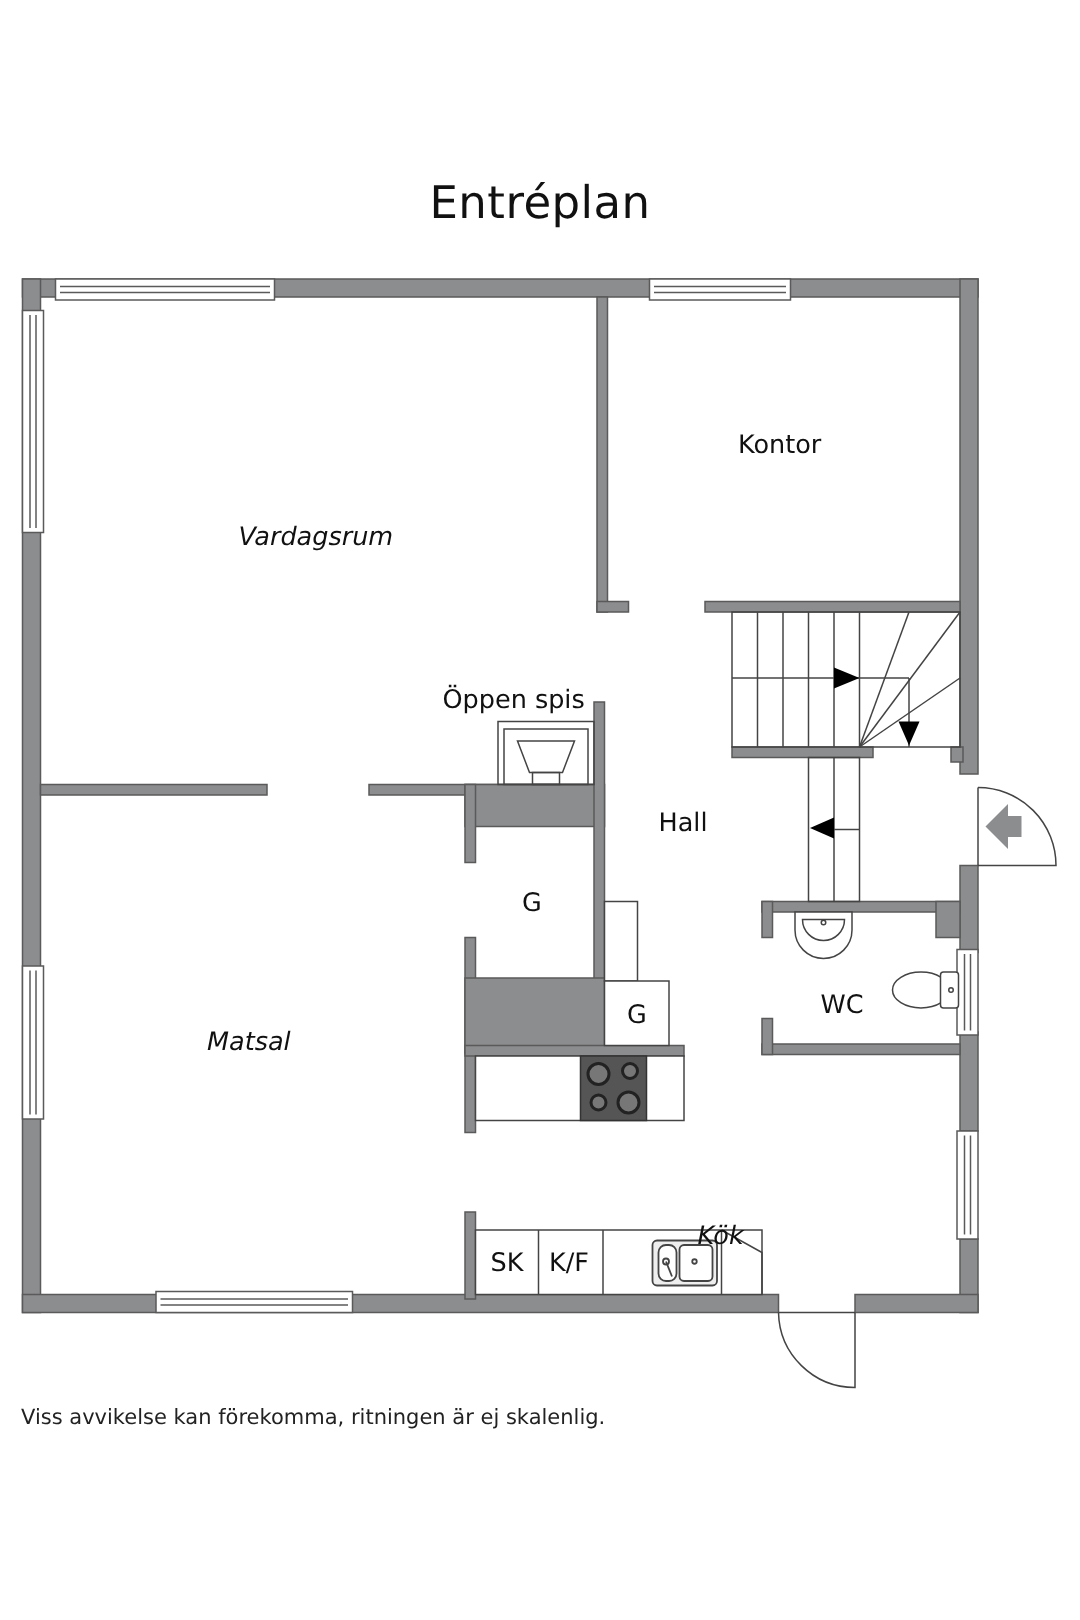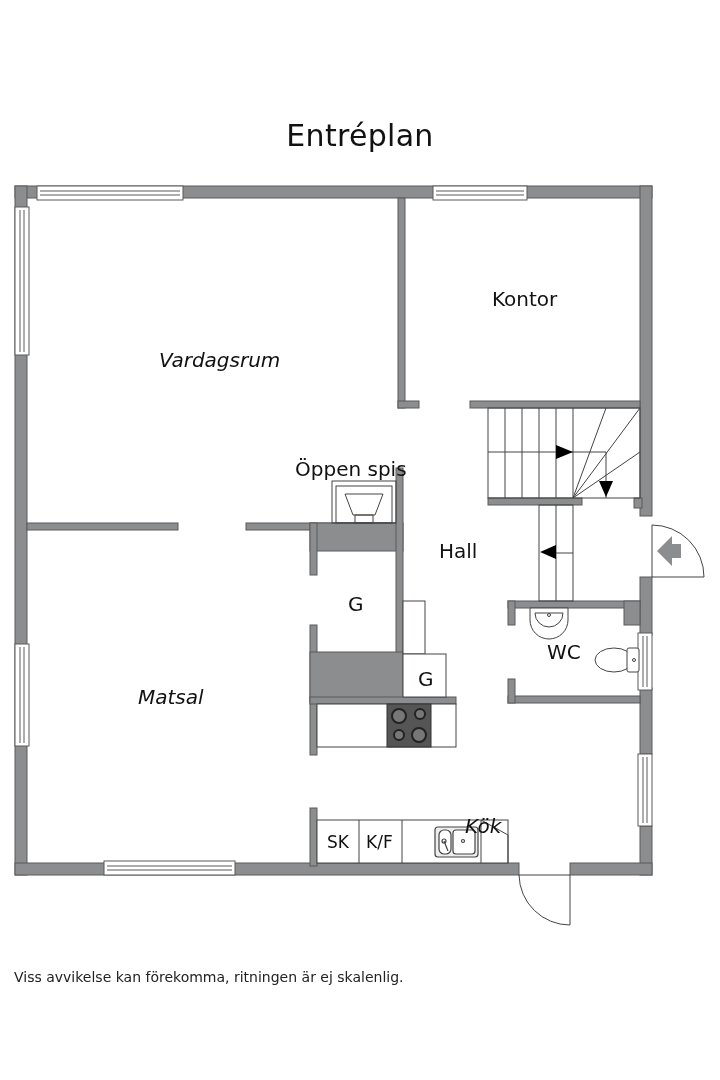--- a/index.html
+++ b/index.html
@@ -1,21 +1,21 @@
 <!DOCTYPE html>
 <html><head>
 <meta charset="utf-8">
 <style>
   html, body { margin:0; padding:0; background:#ffffff; }
   body { width:720px; height:1080px; position:relative; overflow:hidden; font-family:"DejaVu Sans", sans-serif; }
   .title { position:absolute; left:0; width:720px; top:118px; text-align:center; font-size:30px; color:#111; font-family:"DejaVu Sans", sans-serif; letter-spacing:0.3px; }
   .plan { position:absolute; left:0; top:0; }
-  .lbl { position:absolute; font-size:20px; color:#111; white-space:nowrap; font-family:"DejaVu Sans", sans-serif; }
+  .lbl { position:absolute; font-size:17px; color:#111; white-space:nowrap; font-family:"DejaVu Sans", sans-serif; }
   .lbl-sm { font-size:17px; }
-  .footer { position:absolute; left:14px; top:937px; font-size:14px; color:#222; font-family:"DejaVu Sans", sans-serif;margin-top:32px; }
+  .footer { position:absolute; left:14px; top:937px; font-size:14px; color:#222; font-family:"DejaVu Sans", sans-serif; }
 </style>
 </head>
 <body>
 
 <div class="title">Entréplan</div>
 
 <svg class="plan" width="720" height="1080" viewBox="0 0 720 1080" xmlns="http://www.w3.org/2000/svg">
   <g fill="#8c8d8f" stroke="#5a5a5a" stroke-width="1">
 
     <rect x="15" y="186" width="637" height="12"></rect>
@@ -160,20 +160,20 @@
     <rect x="627" y="648" width="12" height="24" rx="2"></rect>
     <circle cx="634" cy="660" r="1.5"></circle>
   </g>
 </svg>
 
 <div class="lbl" style="left:159px; top:348px;font-style:italic;">Vardagsrum</div>
 <div class="lbl" style="left:492px; top:287px;">Kontor</div>
 <div class="lbl" style="left:295px; top:457px;">Öppen spis</div>
 <div class="lbl" style="left:439px; top:539px;">Hall</div>
 <div class="lbl" style="left:138px; top:685px;font-style:italic;">Matsal</div>
-<div class="lbl" style="left:547px; top:640px;">WC</div>
+<div class="lbl" style="left:547px; top:660px;">WC</div>
 <div class="lbl" style="left:465px; top:814px;font-style:italic;">Kök</div>
 <div class="lbl" style="left:348px; top:592px;">G</div>
 <div class="lbl" style="left:418px; top:667px;">G</div>
 <div class="lbl lbl-sm" style="left:327px; top:832px;">SK</div>
 <div class="lbl lbl-sm" style="left:366px; top:832px;text-align:right;">K/F</div>
 
 <div class="footer">Viss avvikelse kan förekomma, ritningen är ej skalenlig.</div>
 
 </body></html>

